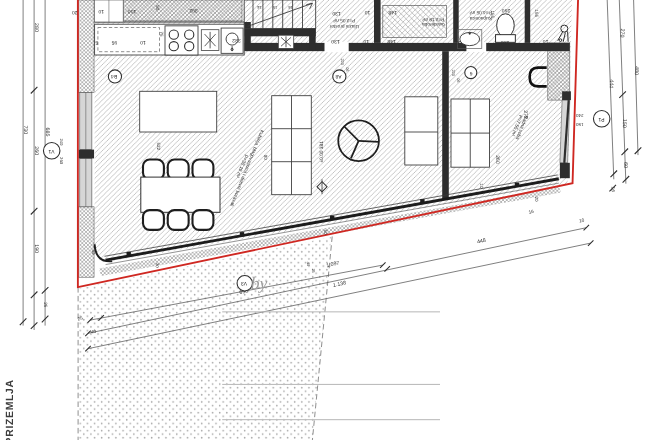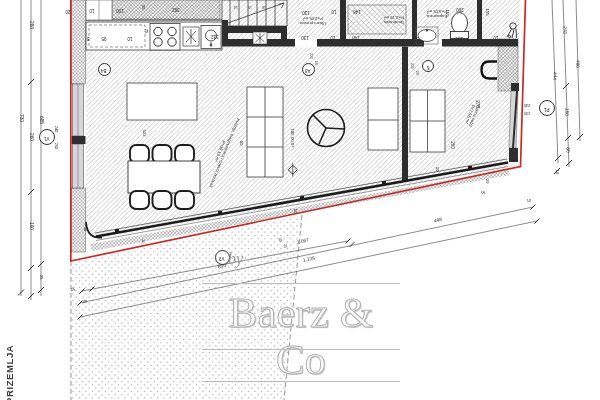--- a/index.html
+++ b/index.html
@@ -332,18 +332,17 @@
         <span class="ra">P=4.05 m²</span>
       </div>
       <div class="room" style="left: 472px; top: 115px; font-size: 4.3px; transform: translate(-50%, -50%) rotate(112deg); white-space: nowrap;">
         <span class="rn">Radna soba</span>
         <span class="ra">P=7.55 m²</span>
       </div>
     </div>
 
   <div class="wm-by">by</div>
   <div class="wm-rule" style="top:283px"></div>
-  <div class="wm-brand">Baerz &amp; Co</div>
   <div class="wm-rule" style="top:349px"></div>
   <div class="wm-rule" style="top:381px"></div>
 
   <div class="plan-title">PRIZEMLJA</div>
 </div>
 
 </body></html>

